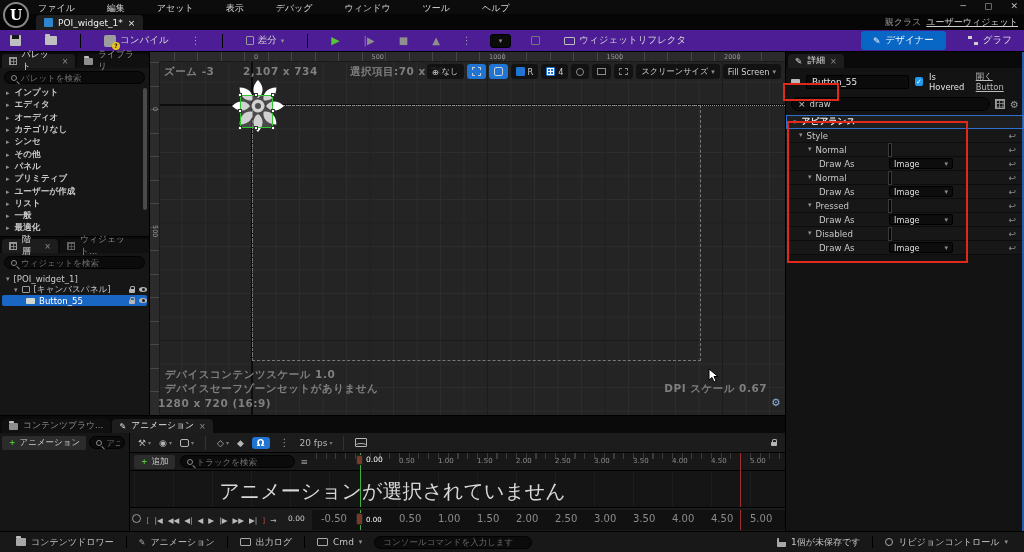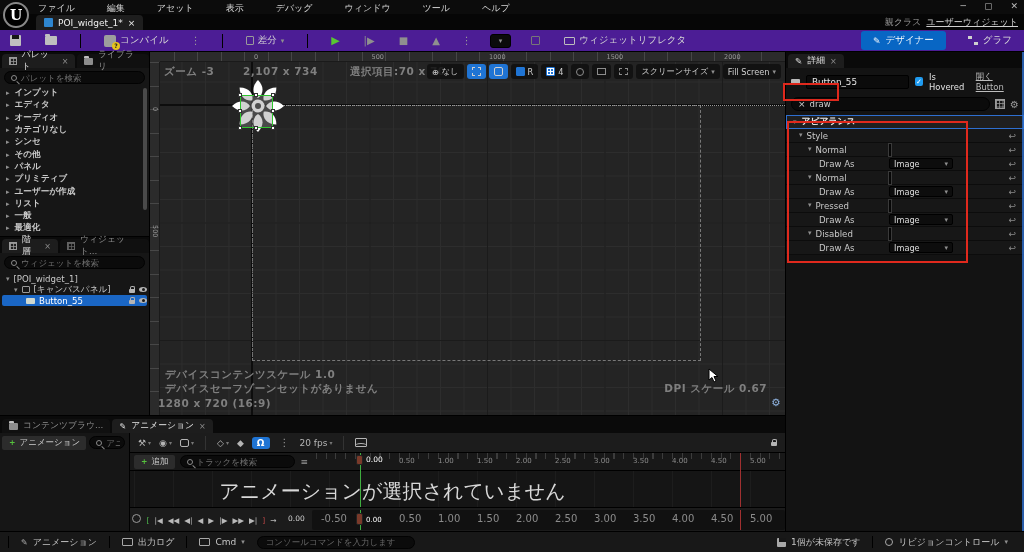--- a/index.html
+++ b/index.html
@@ -653,20 +653,24 @@
         <span class="tickb" style="left: 282px;">3.00</span>
         <span class="tickb" style="left: 321px;">3.50</span>
         <span class="tickb" style="left: 360px;">4.00</span>
         <span class="tickb" style="left: 399px;">4.50</span>
         <span class="tickb" style="left: 438px;">5.00</span>
       </div>
   </div>
 </div>
 
 <div id="statusbar" class="abs">
+  <span class="sitem">
+    <span class="icn-folder" style="width:10px;height:8px;background:#a8a8a8"></span>
+    <span>コンテンツドロワー</span>
+  </span>
   <span class="ssep"></span>
   <span class="sitem">
     <span style="font-size:8px;color:#a8a8a8">✎</span>
     <span>アニメーション</span>
   </span>
   <span class="ssep"></span>
   <span class="sitem">
     <span class="icn-monitor" style="border-color:#a8a8a8"></span>
     <span>出力ログ</span>
   </span>

